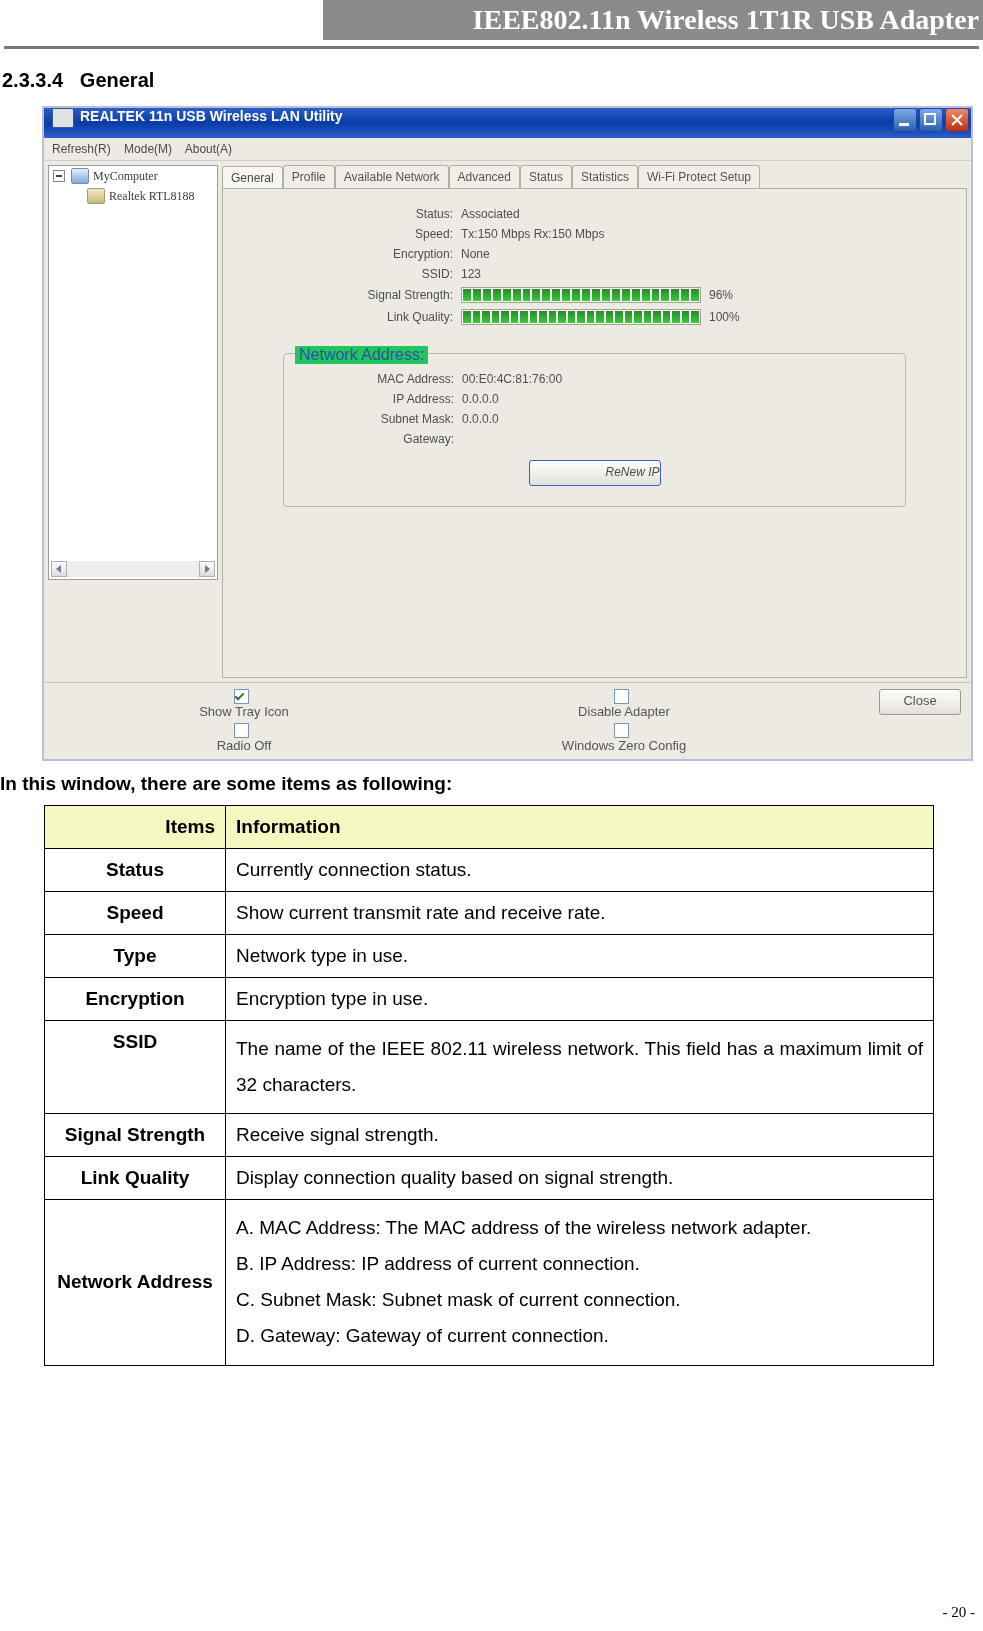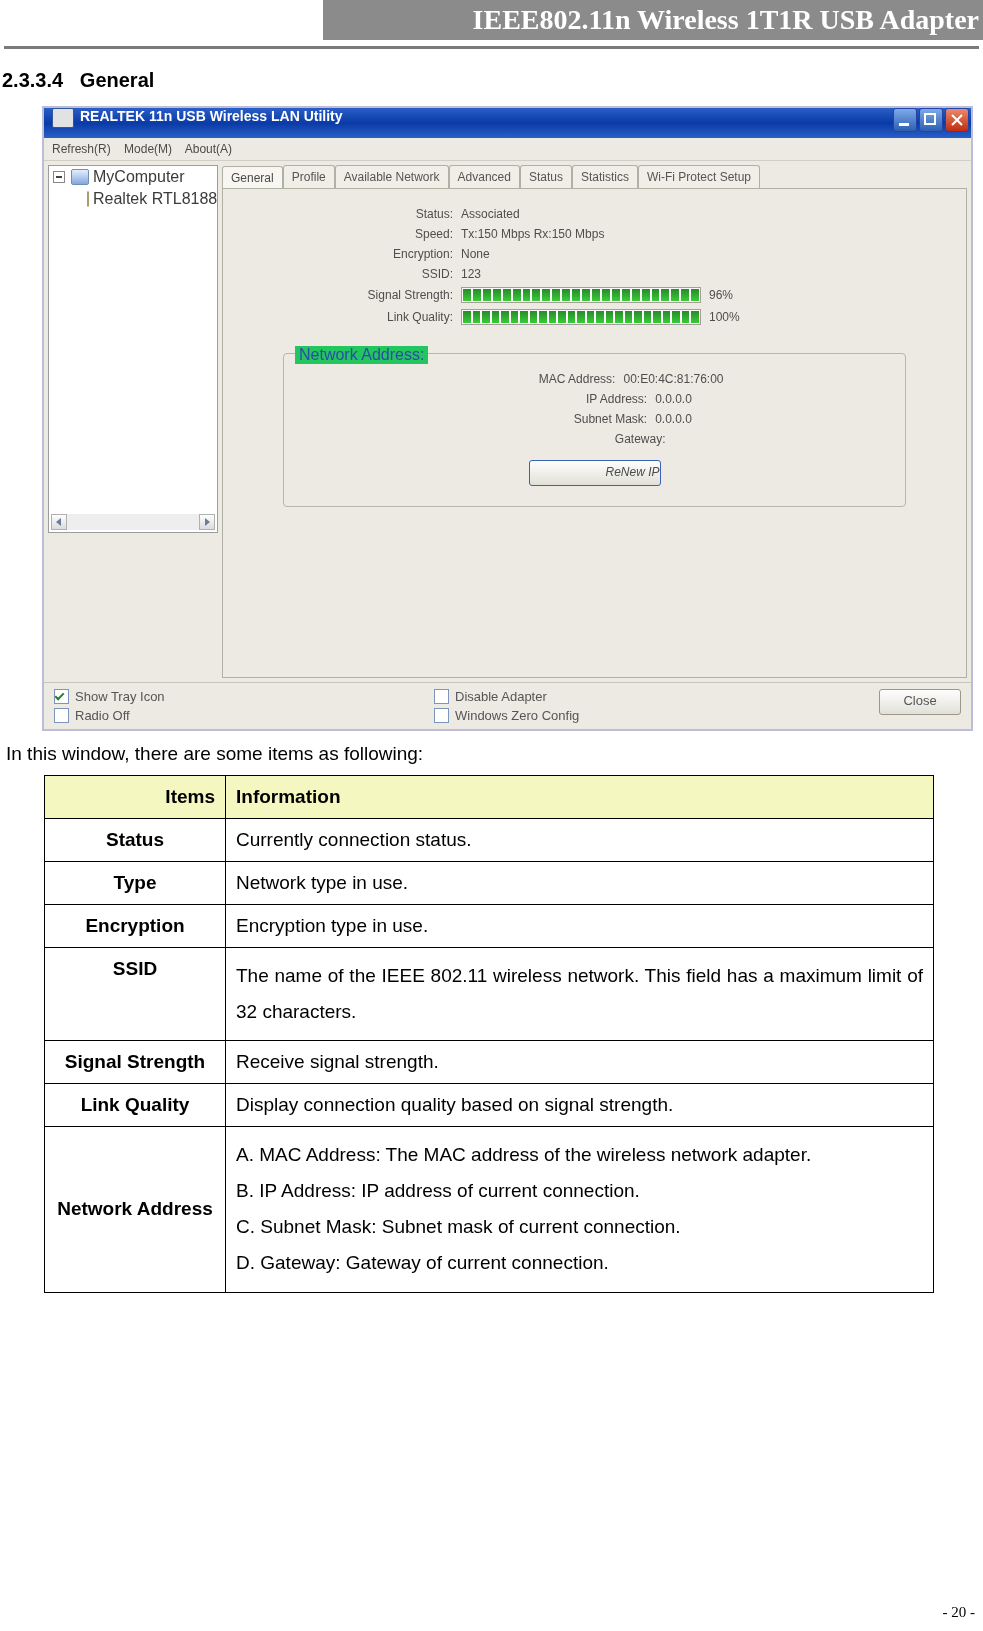--- a/index.html
+++ b/index.html
@@ -121,24 +121,24 @@
   .menubar span { margin-right: 10px; }
   .client-area {
     display: flex;
     background: #eceae2;
   }
   .tree-pane {
     width: 170px;
     background: #fff;
     border: 1px solid #9d9d9d;
     margin: 4px;
-    height: 368px;
-    position: relative;
-    font-family: Liberation Sans, sans-serif;
-    font-size: 16px;
+    height: 415px;
+    position: relative;
+    font-family: Liberation Serif, serif;
+    font-size: 12px;
     box-sizing: border-box;
     overflow: hidden;
   }
   .tree-item {
     display: flex;
     align-items: center;
     padding: 2px 2px 2px 4px;
     color: #3b3b3b;
     white-space: nowrap;
   }
@@ -273,21 +273,20 @@
     padding: 0 4px;
     color: #2b4da5;
     font-size: 16px;
   }
   .net-grid {
     margin-left: 40px;
   }
   .net-row {
     display: flex;
     margin-bottom: 6px;
-    justify-content: center;
   }
   .net-label {
     width: 110px;
     text-align: right;
     padding-right: 8px;
   }
   .renew-btn {
     display: block;
     margin: 14px auto 0 auto;
     width: 130px;
@@ -313,20 +312,21 @@
   }
   .chk-group {
     display: flex;
     flex-direction: column;
     gap: 4px;
     width: 380px;
   }
   .chk {
     display: flex;
     align-items: center;
+    flex-direction: column;
   }
   .chkbox {
     width: 13px;
     height: 13px;
     border: 1px solid #7b95bb;
     background: #fff;
     margin-right: 6px;
     position: relative;
   }
   .chkbox.checked::after {
@@ -347,21 +347,22 @@
     background: linear-gradient(#fefefe, #e1e0d7);
     border: 1px solid #9b998e;
     border-radius: 3px;
     line-height: 22px;
     text-align: center;
     color: #555;
   }
   .caption {
     font-family: Arial, sans-serif;
     font-size: 19px;
-    margin: 12px 0 10px 6px;
+    margin: 12px 0 10px 0;
+    font-weight: bold;
   }
   table.items-table {
     border-collapse: collapse;
     margin: 0 44px;
     width: 890px;
     font-family: Arial, sans-serif;
     font-size: 19px;
   }
   table.items-table td, table.items-table th {
     border: 1px solid #000;
@@ -583,20 +584,24 @@
     <tbody>
         <tr>
       <th>Items</th>
       <th>Information</th>
     </tr>
     <tr>
           <td>Status</td>
           <td>Currently connection status.</td>
         </tr>
     <tr>
+          <td>Speed</td>
+          <td>Show current transmit rate and receive rate.</td>
+        </tr>
+    <tr>
           <td>Type</td>
           <td>Network type in use.</td>
         </tr>
     <tr>
           <td>Encryption</td>
           <td>Encryption type in use.</td>
         </tr>
     <tr>
           <td>SSID</td>
           <td class="ssid-cell">The name of the IEEE 802.11 wireless network. This field has a maximum limit of 32 characters.</td>

